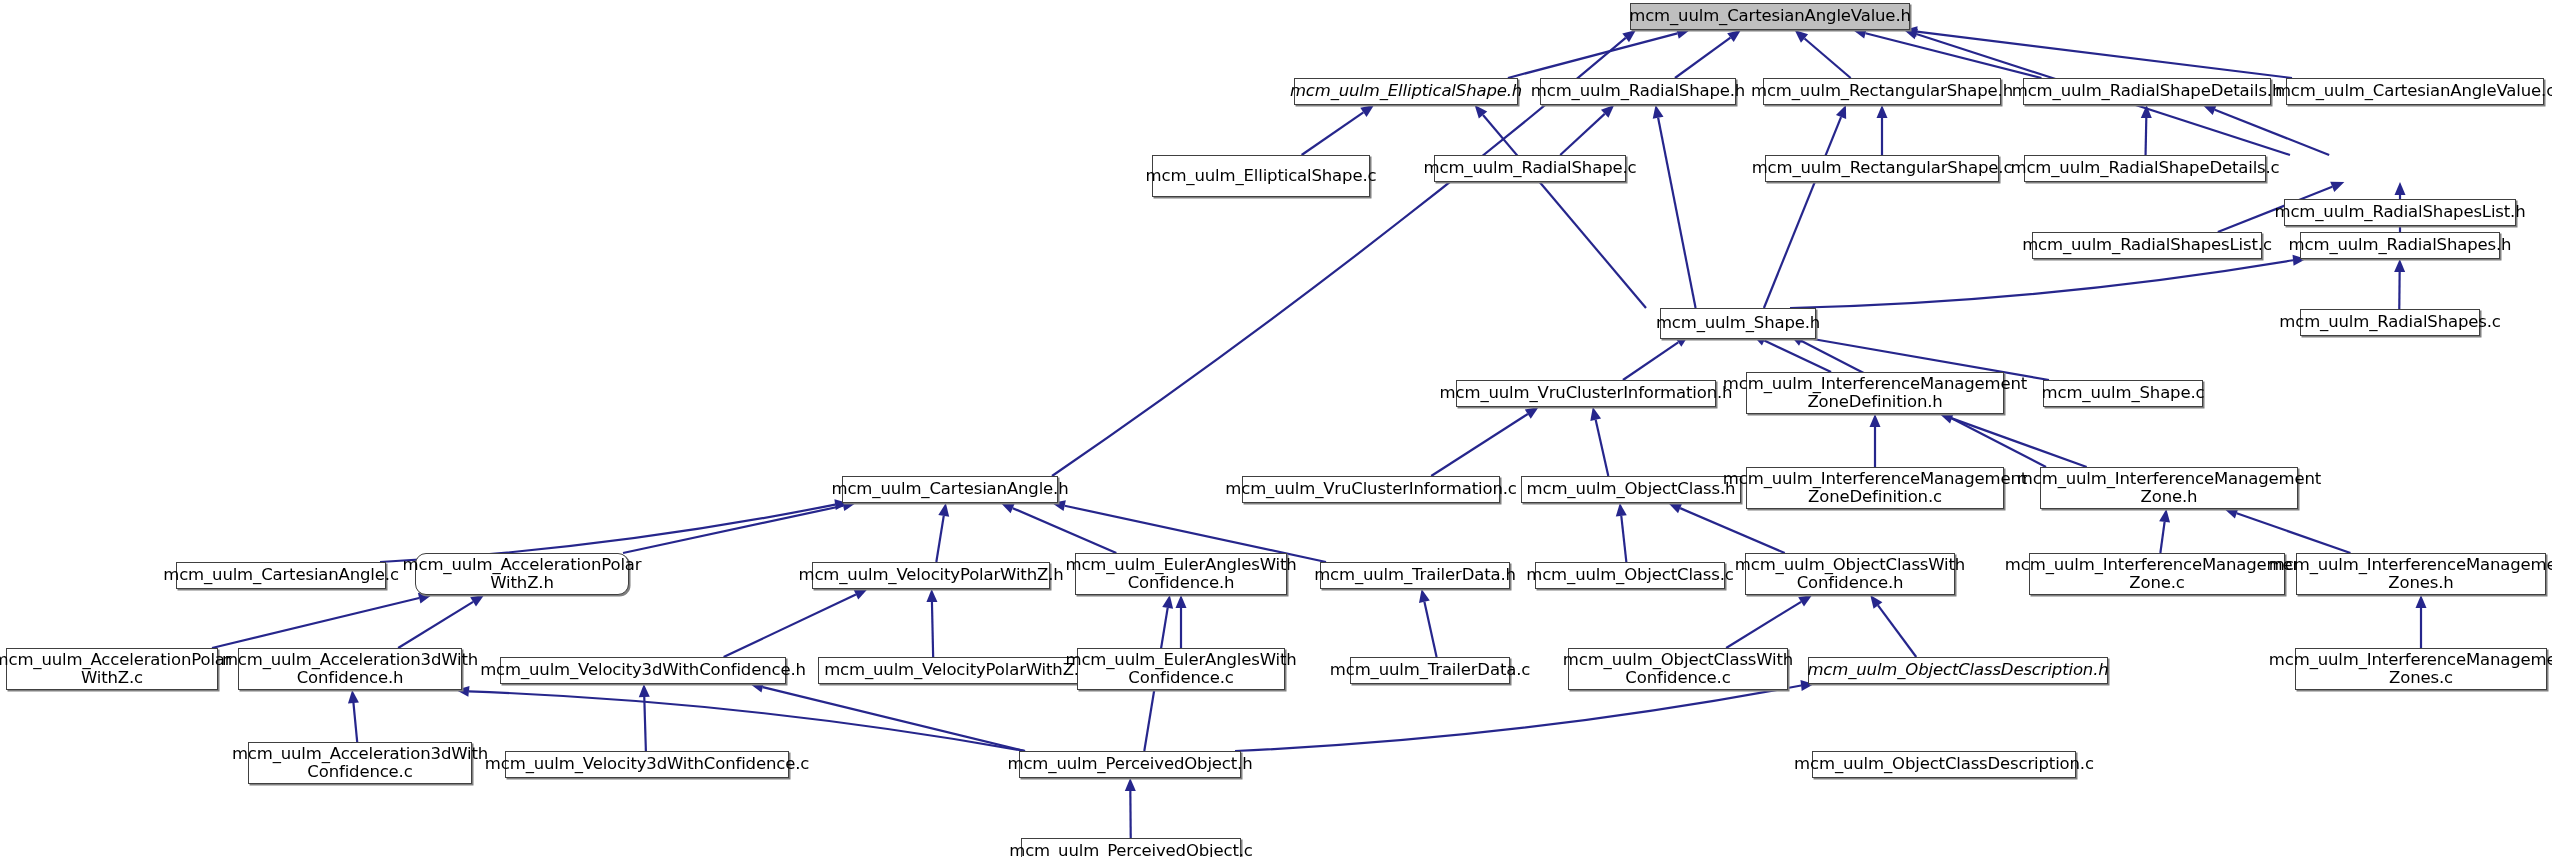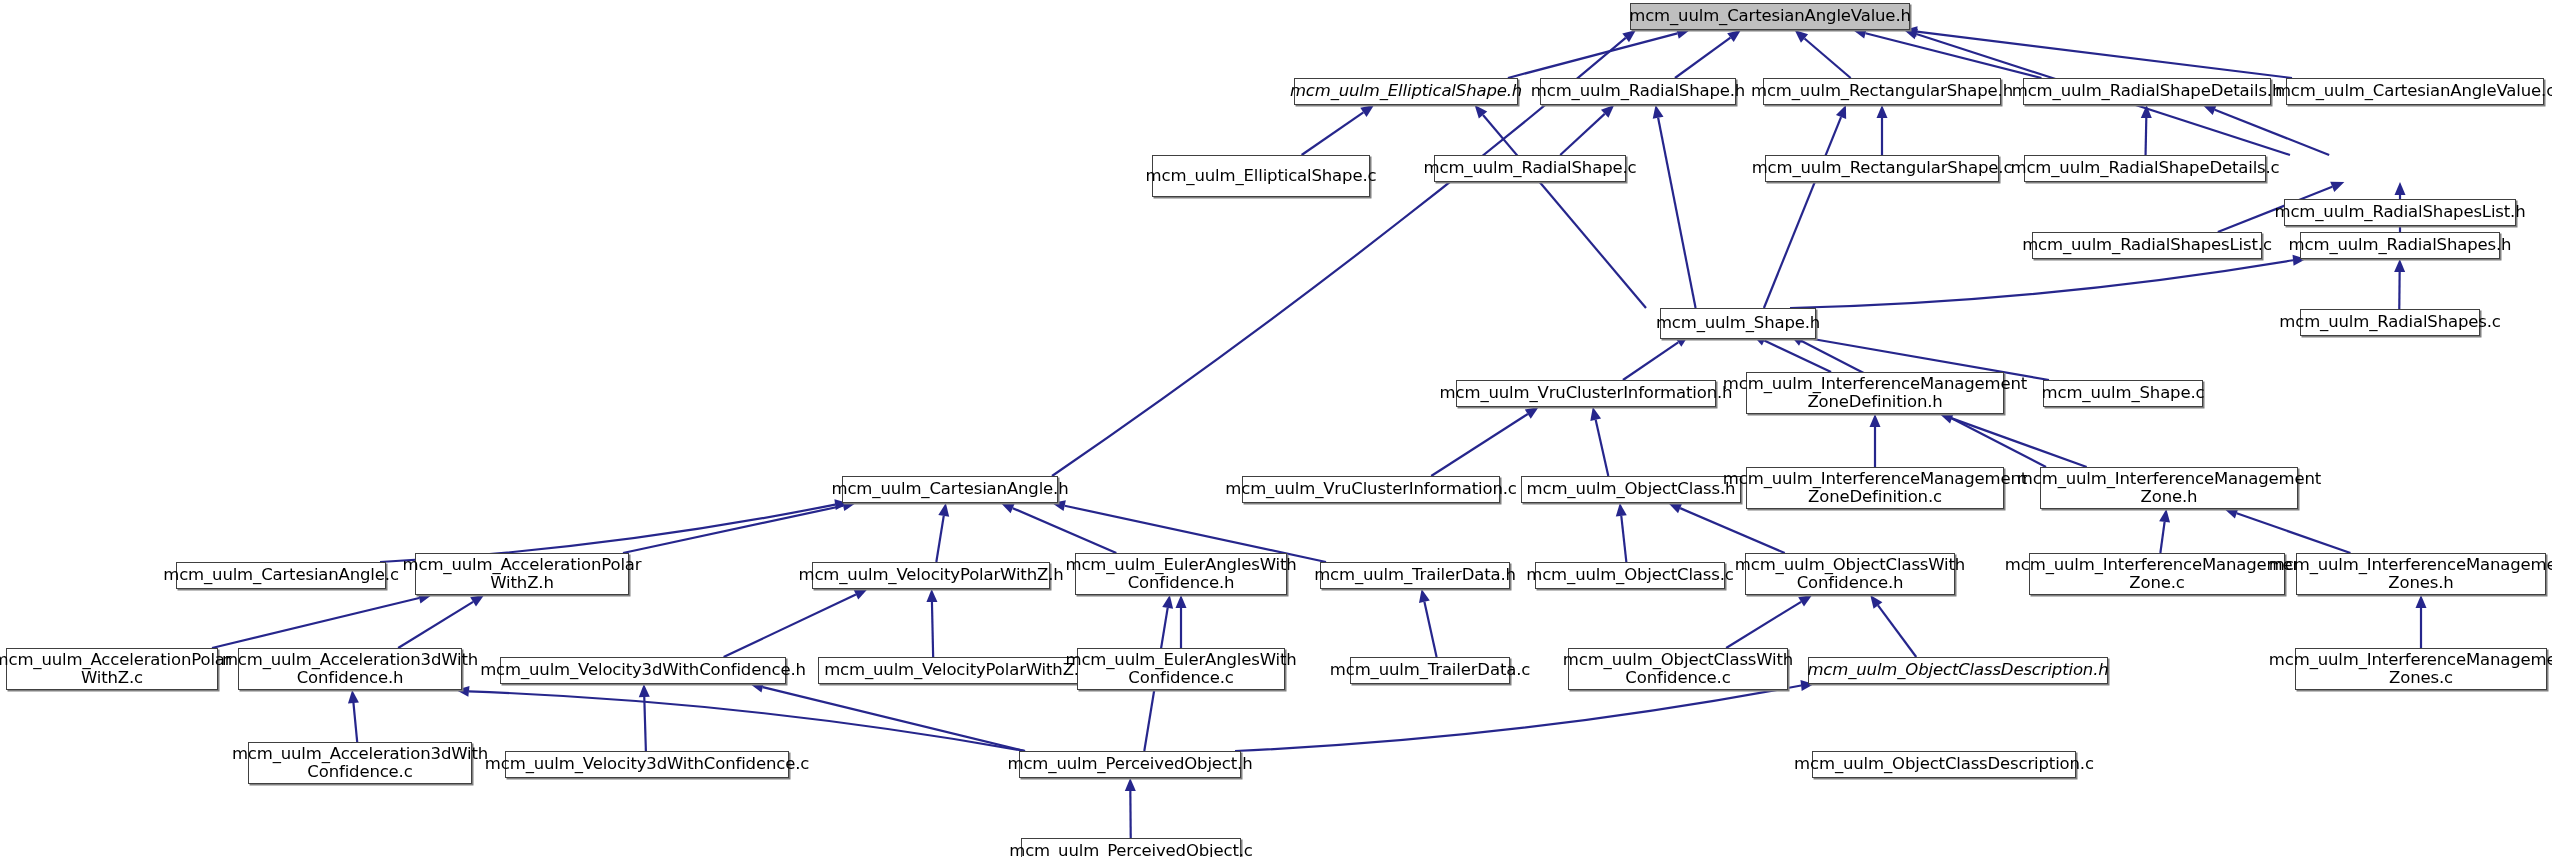--- a/index.html
+++ b/index.html
@@ -186,21 +186,21 @@
 ZoneDefinition.h</div>
       <div class="node-box" style="left: 2043px; top: 380px; width: 160px; height: 27px;">mcm_uulm_Shape.c</div>
       <div class="node-box" style="left: 1242px; top: 476px; width: 258px; height: 27px;">mcm_uulm_VruClusterInformation.c</div>
       <div class="node-box" style="left: 1521px; top: 476px; width: 220px; height: 27px;">mcm_uulm_ObjectClass.h</div>
       <div class="node-box" style="left: 1746px; top: 467px; width: 258px; height: 42px;">mcm_uulm_InterferenceManagement
 ZoneDefinition.c</div>
       <div class="node-box" style="left: 2040px; top: 467px; width: 258px; height: 42px;">mcm_uulm_InterferenceManagement
 Zone.h</div>
       <div class="node-box" style="left: 842px; top: 476px; width: 216px; height: 27px;">mcm_uulm_CartesianAngle.h</div>
       <div class="node-box" style="left: 176px; top: 562px; width: 210px; height: 27px;">mcm_uulm_CartesianAngle.c</div>
-      <div class="node-box" style="left: 415px; top: 553px; width: 214px; height: 42px;">mcm_uulm_AccelerationPolar
+      <div class="node-box" style="left: 415px; top: 553px; width: 214px; height: 42px; border-radius: 11px;">mcm_uulm_AccelerationPolar
 WithZ.h</div>
       <div class="node-box" style="left: 812px; top: 562px; width: 238px; height: 27px;">mcm_uulm_VelocityPolarWithZ.h</div>
       <div class="node-box" style="left: 1075px; top: 553px; width: 212px; height: 42px;">mcm_uulm_EulerAnglesWith
 Confidence.h</div>
       <div class="node-box" style="left: 1320px; top: 562px; width: 190px; height: 27px;">mcm_uulm_TrailerData.h</div>
       <div class="node-box" style="left: 1745px; top: 553px; width: 210px; height: 42px;">mcm_uulm_ObjectClassWith
 Confidence.h</div>
       <div class="node-box" style="left: 2029px; top: 553px; width: 256px; height: 42px;">mcm_uulm_InterferenceManagement
 Zone.c</div>
       <div class="node-box" style="left: 2296px; top: 553px; width: 250px; height: 42px;">mcm_uulm_InterferenceManagement

